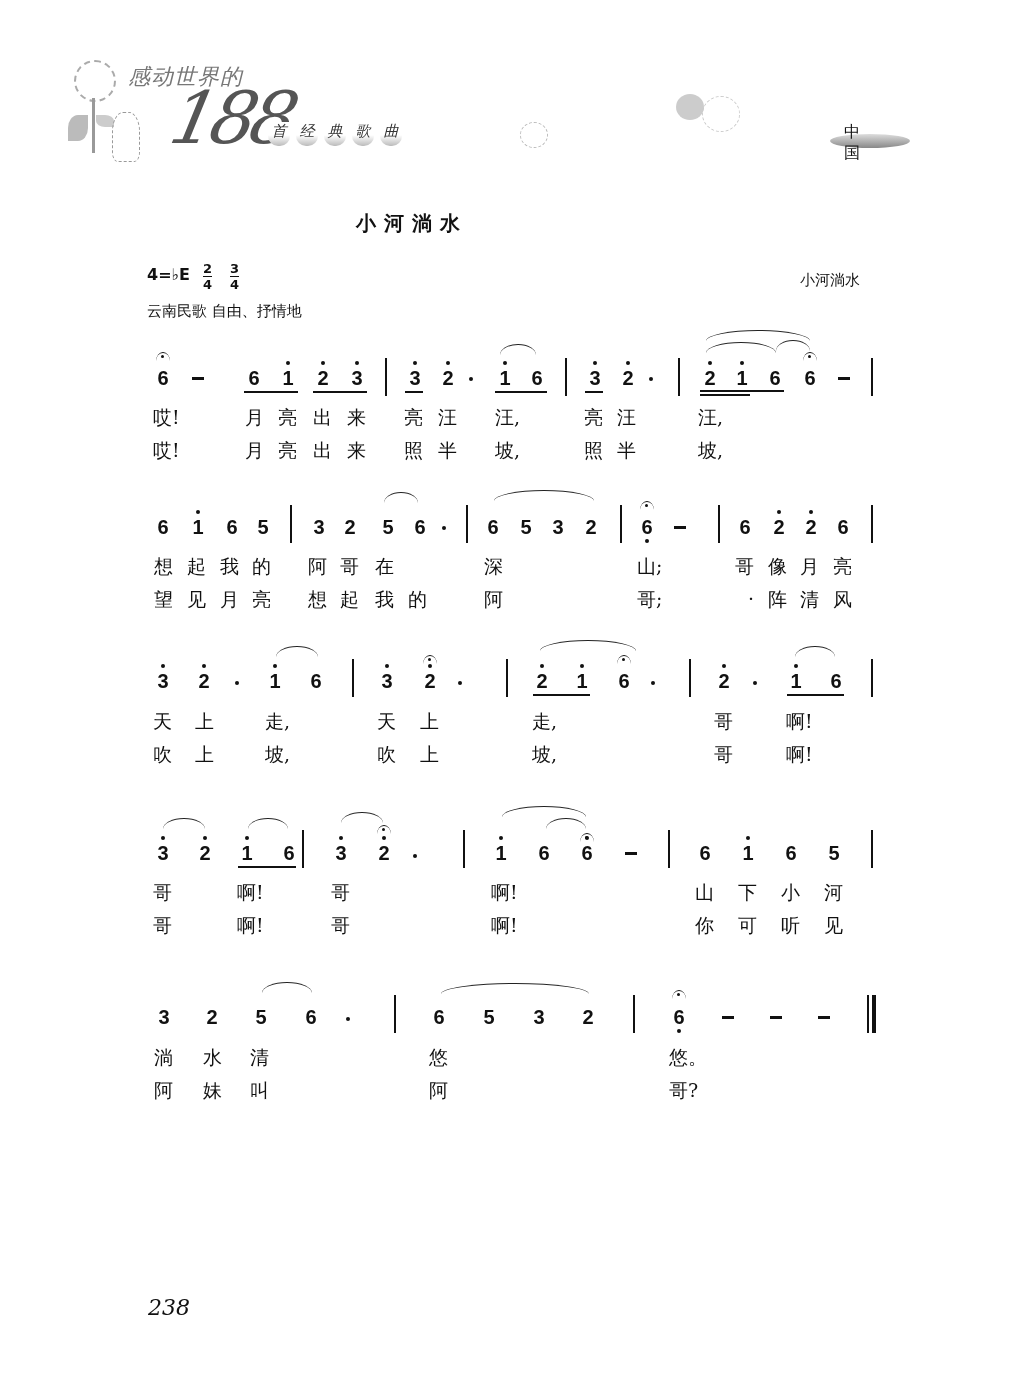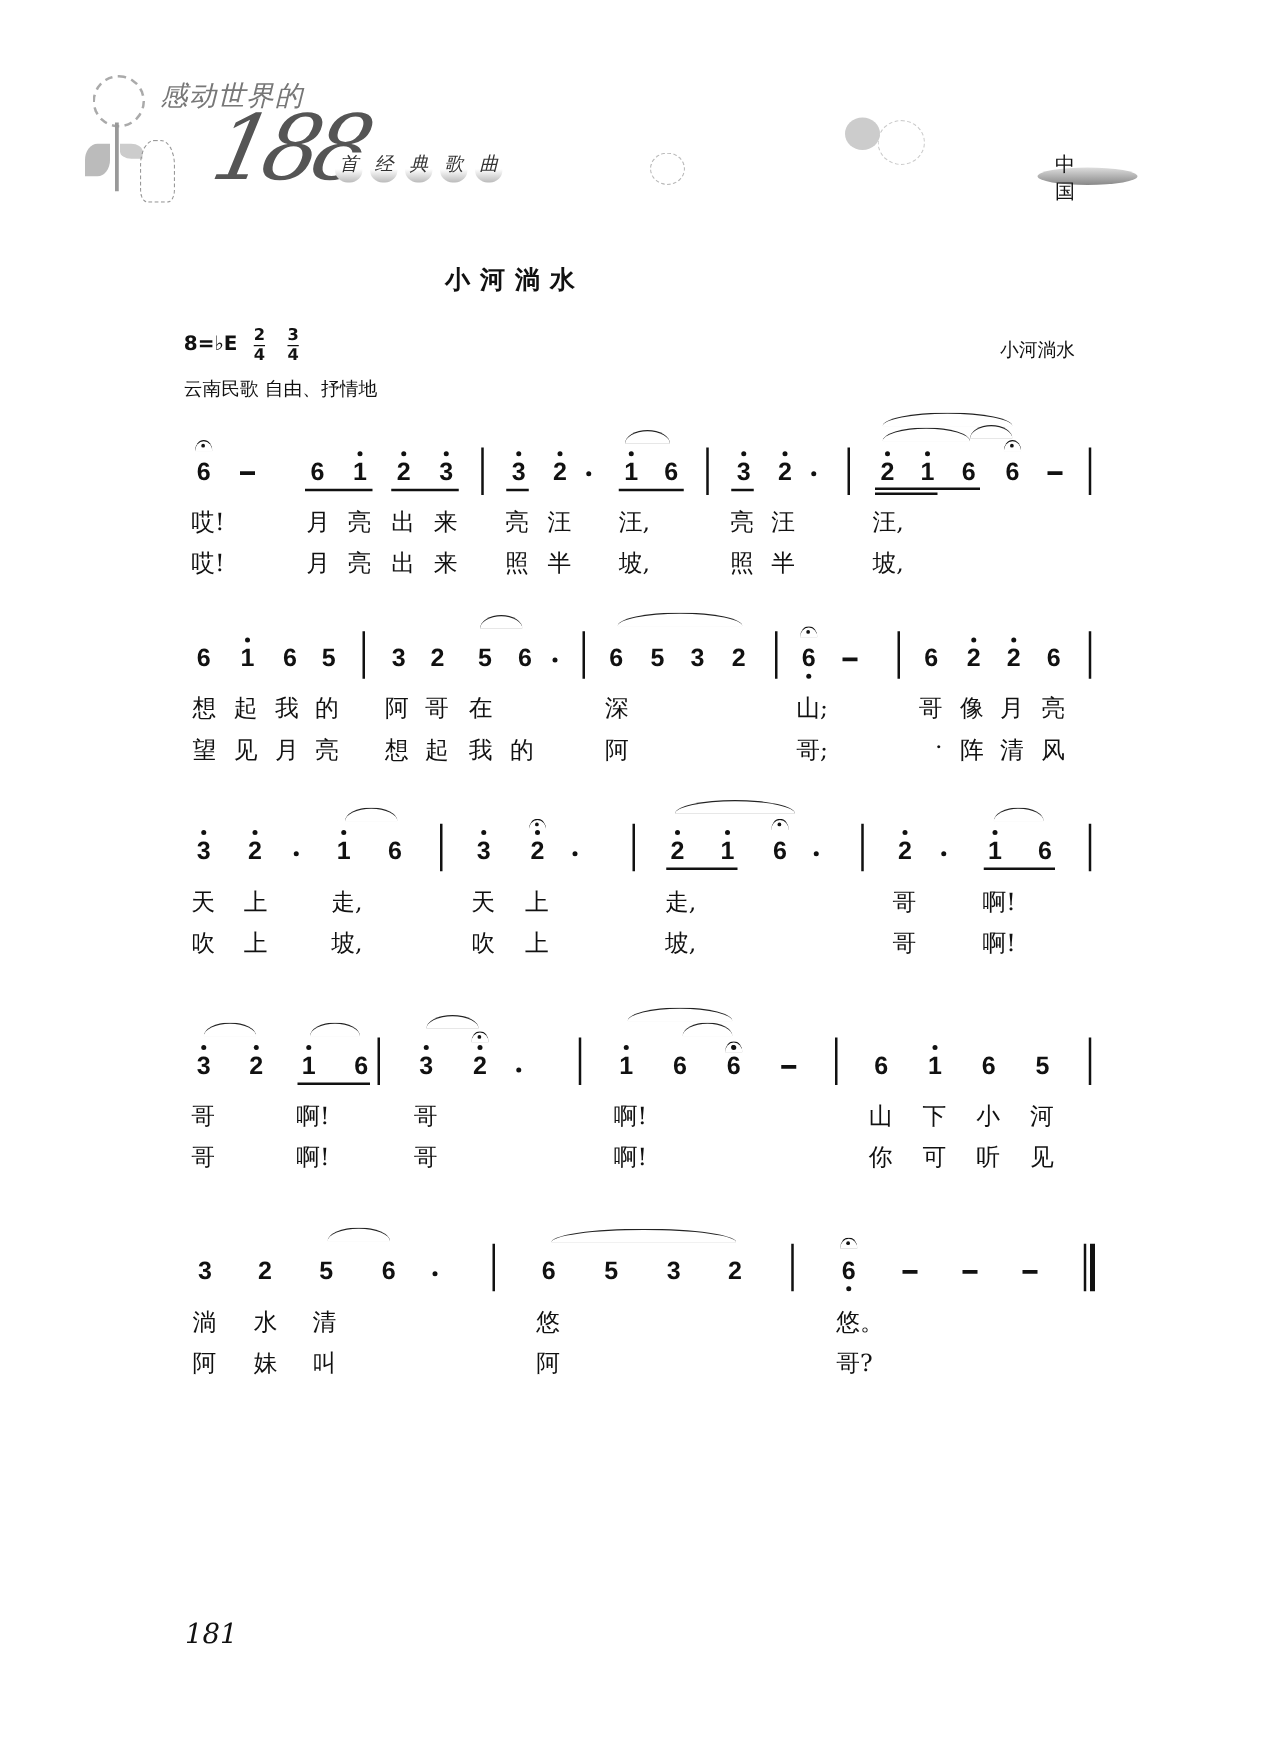--- a/index.html
+++ b/index.html
@@ -53,21 +53,21 @@
 </div>
 <div class="abs flower" style="left:520px;top:122px;width:26px;height:24px;border:1.5px dashed #bbb;"></div>
 <div class="abs flower" style="left:676px;top:94px;width:28px;height:26px;background:#ccc;"></div>
 <div class="abs flower" style="left:702px;top:96px;width:36px;height:34px;border:1.5px dashed #ccc;"></div>
 <div class="abs country">
   <div class="pill"></div>
   <div class="txt"><span>中</span><span>国</span></div>
 </div>
 
 <div class="abs title">小河淌水</div>
-<div class="abs key">8=♭E</div>
+<div class="abs key">4=♭E</div>
 <div class="ts" style="left:203px;"><span>2</span><hr><span>4</span></div>
 <div class="ts" style="left:230px;"><span>3</span><hr><span>4</span></div>
 <div class="abs origin">小河淌水</div>
 <div class="abs tempo">云南民歌 自由、抒情地</div>
 
 <div>
   <div class="ferm" style="left:156px;top:352px;"></div>
   <div class="n" style="left:155px;top:368px;">6</div>
   <div class="dash" style="left:192px;top:377px;"></div>
   <div class="n" style="left:246px;top:368px;">6</div>
@@ -312,13 +312,13 @@
   <div class="lyr" style="left:429px;top:1045px;">悠</div>
   <div class="lyr" style="left:669px;top:1045px;">悠。</div>
 
   <div class="lyr" style="left:154px;top:1078px;">阿</div>
   <div class="lyr" style="left:203px;top:1078px;">妹</div>
   <div class="lyr" style="left:250px;top:1078px;">叫</div>
   <div class="lyr" style="left:429px;top:1078px;">阿</div>
   <div class="lyr" style="left:669px;top:1078px;">哥?</div>
 </div>
 
-<div class="abs pageno">181</div>
+<div class="abs pageno">238</div>
 
 </body></html>

